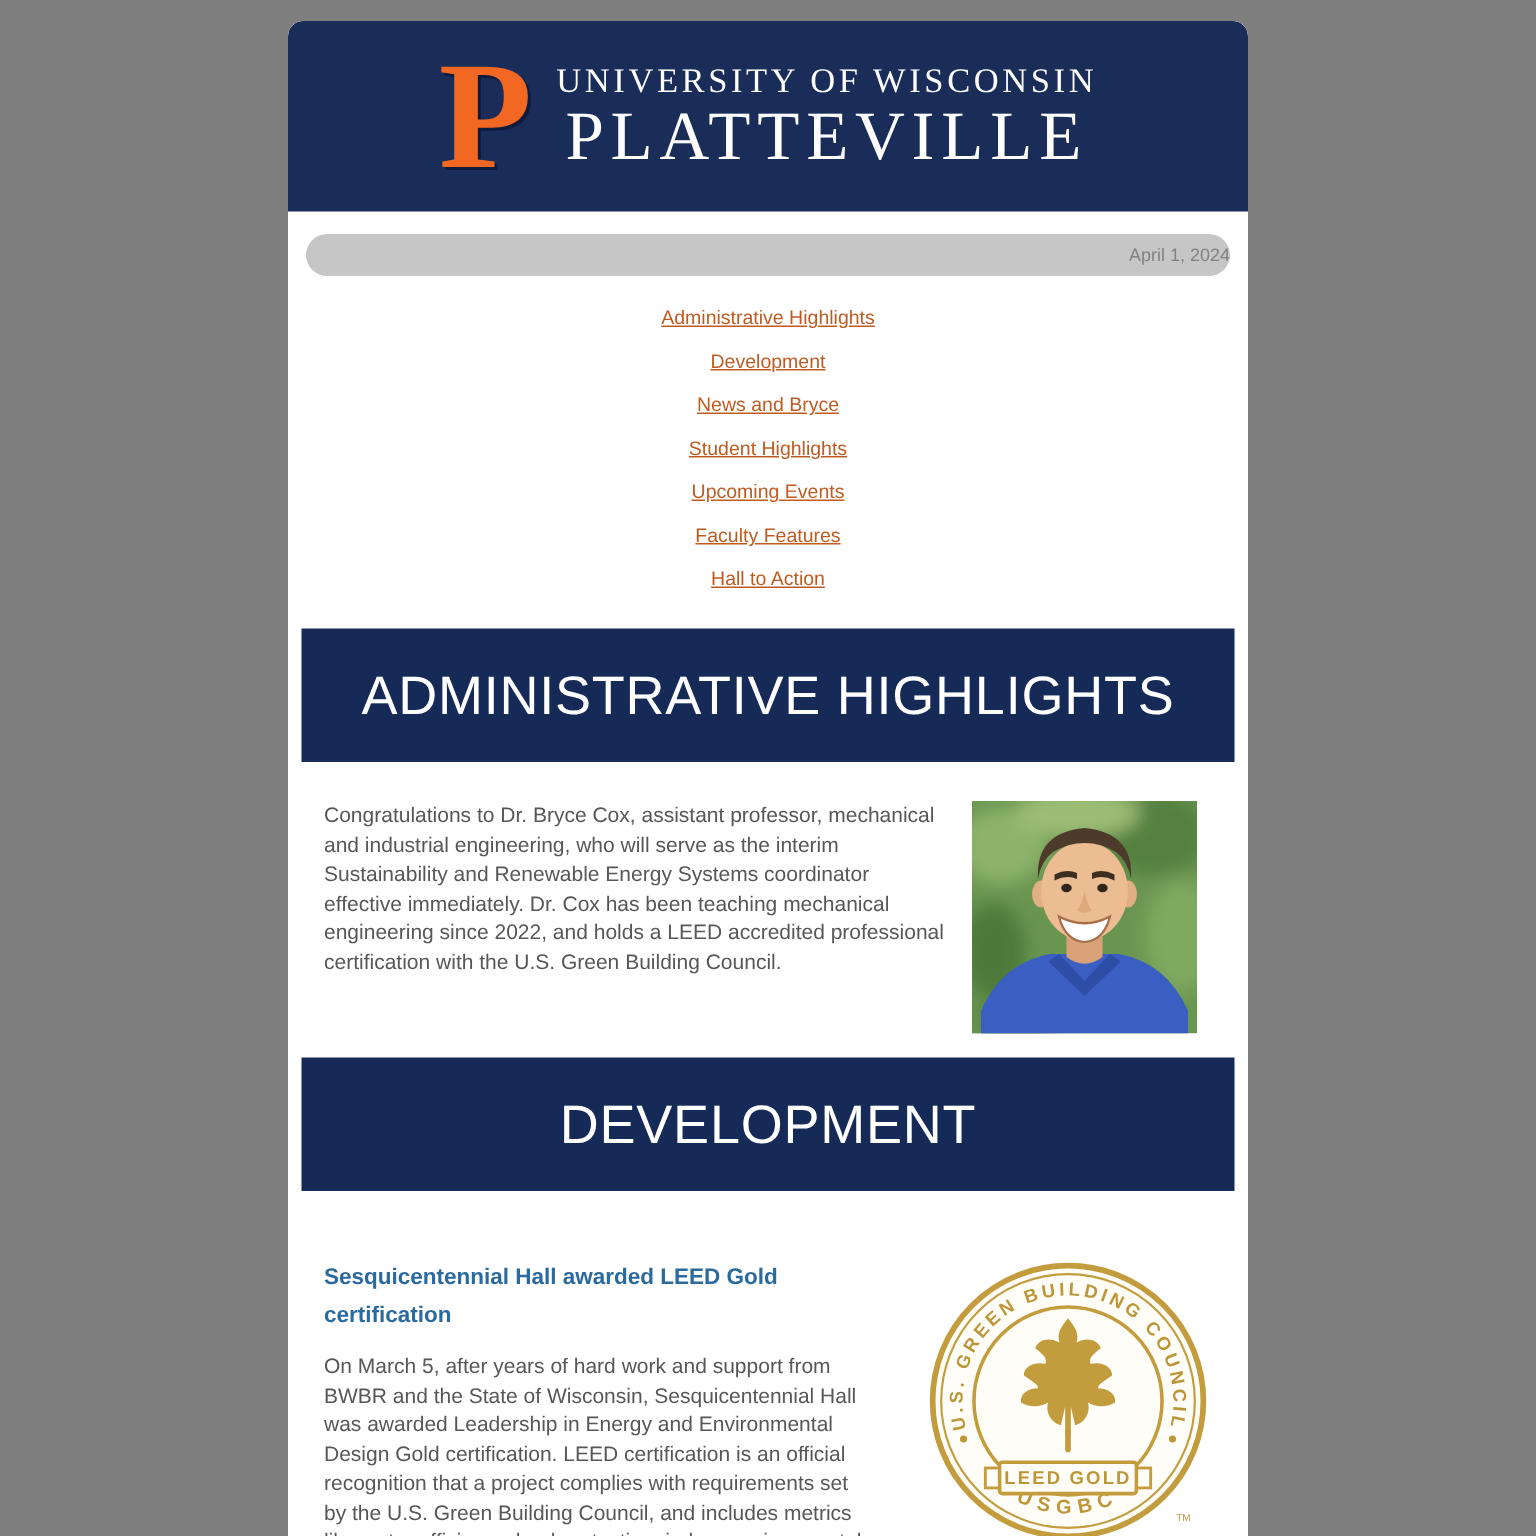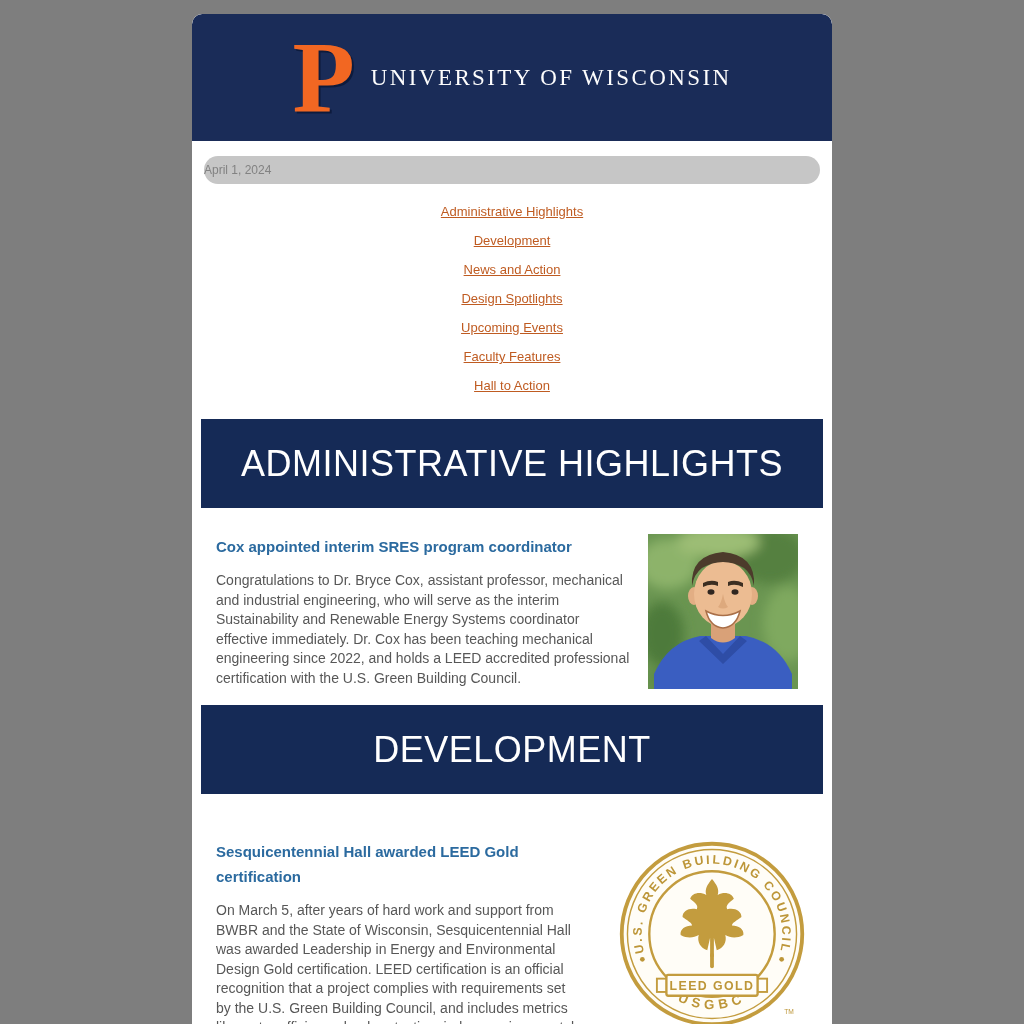--- a/index.html
+++ b/index.html
@@ -8,21 +8,21 @@
   .viewport { position: relative; width: 1024px; height: 1024px; background: #7e7e7e; overflow: hidden; margin: 0 auto; }
   .email { position: absolute; left: 192px; top: 14px; width: 640px; height: 1010px; background: #ffffff; border-radius: 10px 10px 0 0; overflow: hidden; }
 
   .masthead { height: 127px; background: #1a2c58; border-radius: 10px 10px 0 0; display: flex; align-items: center; justify-content: center; }
   .logo { display: flex; align-items: center; gap: 16px; }
   .logo-p { font-family: "Liberation Serif", serif; font-size: 102px; font-weight: bold; color: #f26722; line-height: 0.8; text-shadow: 2px 2px 0 #0d1b3d; }
   .logo-text { display: flex; flex-direction: column; align-items: center; color: #fdfdfd; font-family: "Liberation Serif", serif; }
   .logo-line1 { font-size: 23px; letter-spacing: 2.4px; white-space: nowrap; }
   .logo-line2 { font-size: 46px; letter-spacing: 4.5px; line-height: 1.04; white-space: nowrap; }
 
-  .datebar { margin: 15px 12px 0; height: 28px; background: #c6c6c6; border-radius: 14px; display: flex; align-items: center; justify-content: flex-start; color: #828282; font-size: 12px; }
+  .datebar { margin: 15px 12px 0; height: 28px; background: #c6c6c6; border-radius: 14px; display: flex; align-items: center; justify-content: flex-end; color: #828282; font-size: 12px; }
 
   .nav { padding: 13px 0 3px; text-align: center; }
   .nav a { display: block; line-height: 29px; font-size: 13px; color: #bf5b21; text-decoration: underline; cursor: pointer; }
 
   .banner { margin: 16px 9px 0; height: 89px; background: #152a56; color: #ffffff; display: flex; align-items: center; justify-content: center; font-size: 36px; font-weight: 400; letter-spacing: 0.5px; }
 
   .article { display: flex; align-items: flex-start; }
   .article-1 { gap: 14px; padding: 26px 34px 0 24px; }
   .article-2 { gap: 36px; padding: 45px 24px 0 24px; }
   .article .text { flex: 1; min-width: 0; }
@@ -37,45 +37,45 @@
 <body>
 
 <div class="viewport">
   <div class="email">
 
     <div class="masthead">
       <div class="logo">
         <div class="logo-p">P</div>
         <div class="logo-text">
           <div class="logo-line1">UNIVERSITY OF WISCONSIN</div>
+          <div class="logo-line2">PLATTEVILLE</div>
         </div>
       </div>
     </div>
 
     <div class="datebar">
       <span>April 1, 2024</span>
     </div>
 
     <nav class="nav">
       <a href="#">Administrative Highlights</a>
       <a href="#">Development</a>
-      <a href="#">News and Action</a>
-      <a href="#">Design Spotlights</a>
+      <a href="#">News and Bryce</a>
+      <a href="#">Student Highlights</a>
       <a href="#">Upcoming Events</a>
       <a href="#">Faculty Features</a>
       <a href="#">Hall to Action</a>
     </nav>
 
     <div class="banner">
       <span>ADMINISTRATIVE HIGHLIGHTS</span>
     </div>
 
     <div class="article article-1">
       <div class="text">
-        <div class="title">Cox appointed interim SRES program coordinator</div>
         <p class="body-text">Congratulations to Dr. Bryce Cox, assistant professor, mechanical and industrial engineering, who will serve as the interim Sustainability and Renewable Energy Systems coordinator effective immediately. Dr. Cox has been teaching mechanical engineering since 2022, and holds a LEED accredited professional certification with the U.S. Green Building Council.</p>
       </div>
       <svg class="portrait" viewBox="0 0 150 155" aria-hidden="true">
         <defs>
             <filter id="bgblur" x="-30%" y="-30%" width="160%" height="160%">
               <feGaussianBlur stdDeviation="6"></feGaussianBlur>
             </filter>
           </defs>
         <rect width="150" height="155" fill="#6a9551"></rect>
         <g filter="url(#bgblur)">

